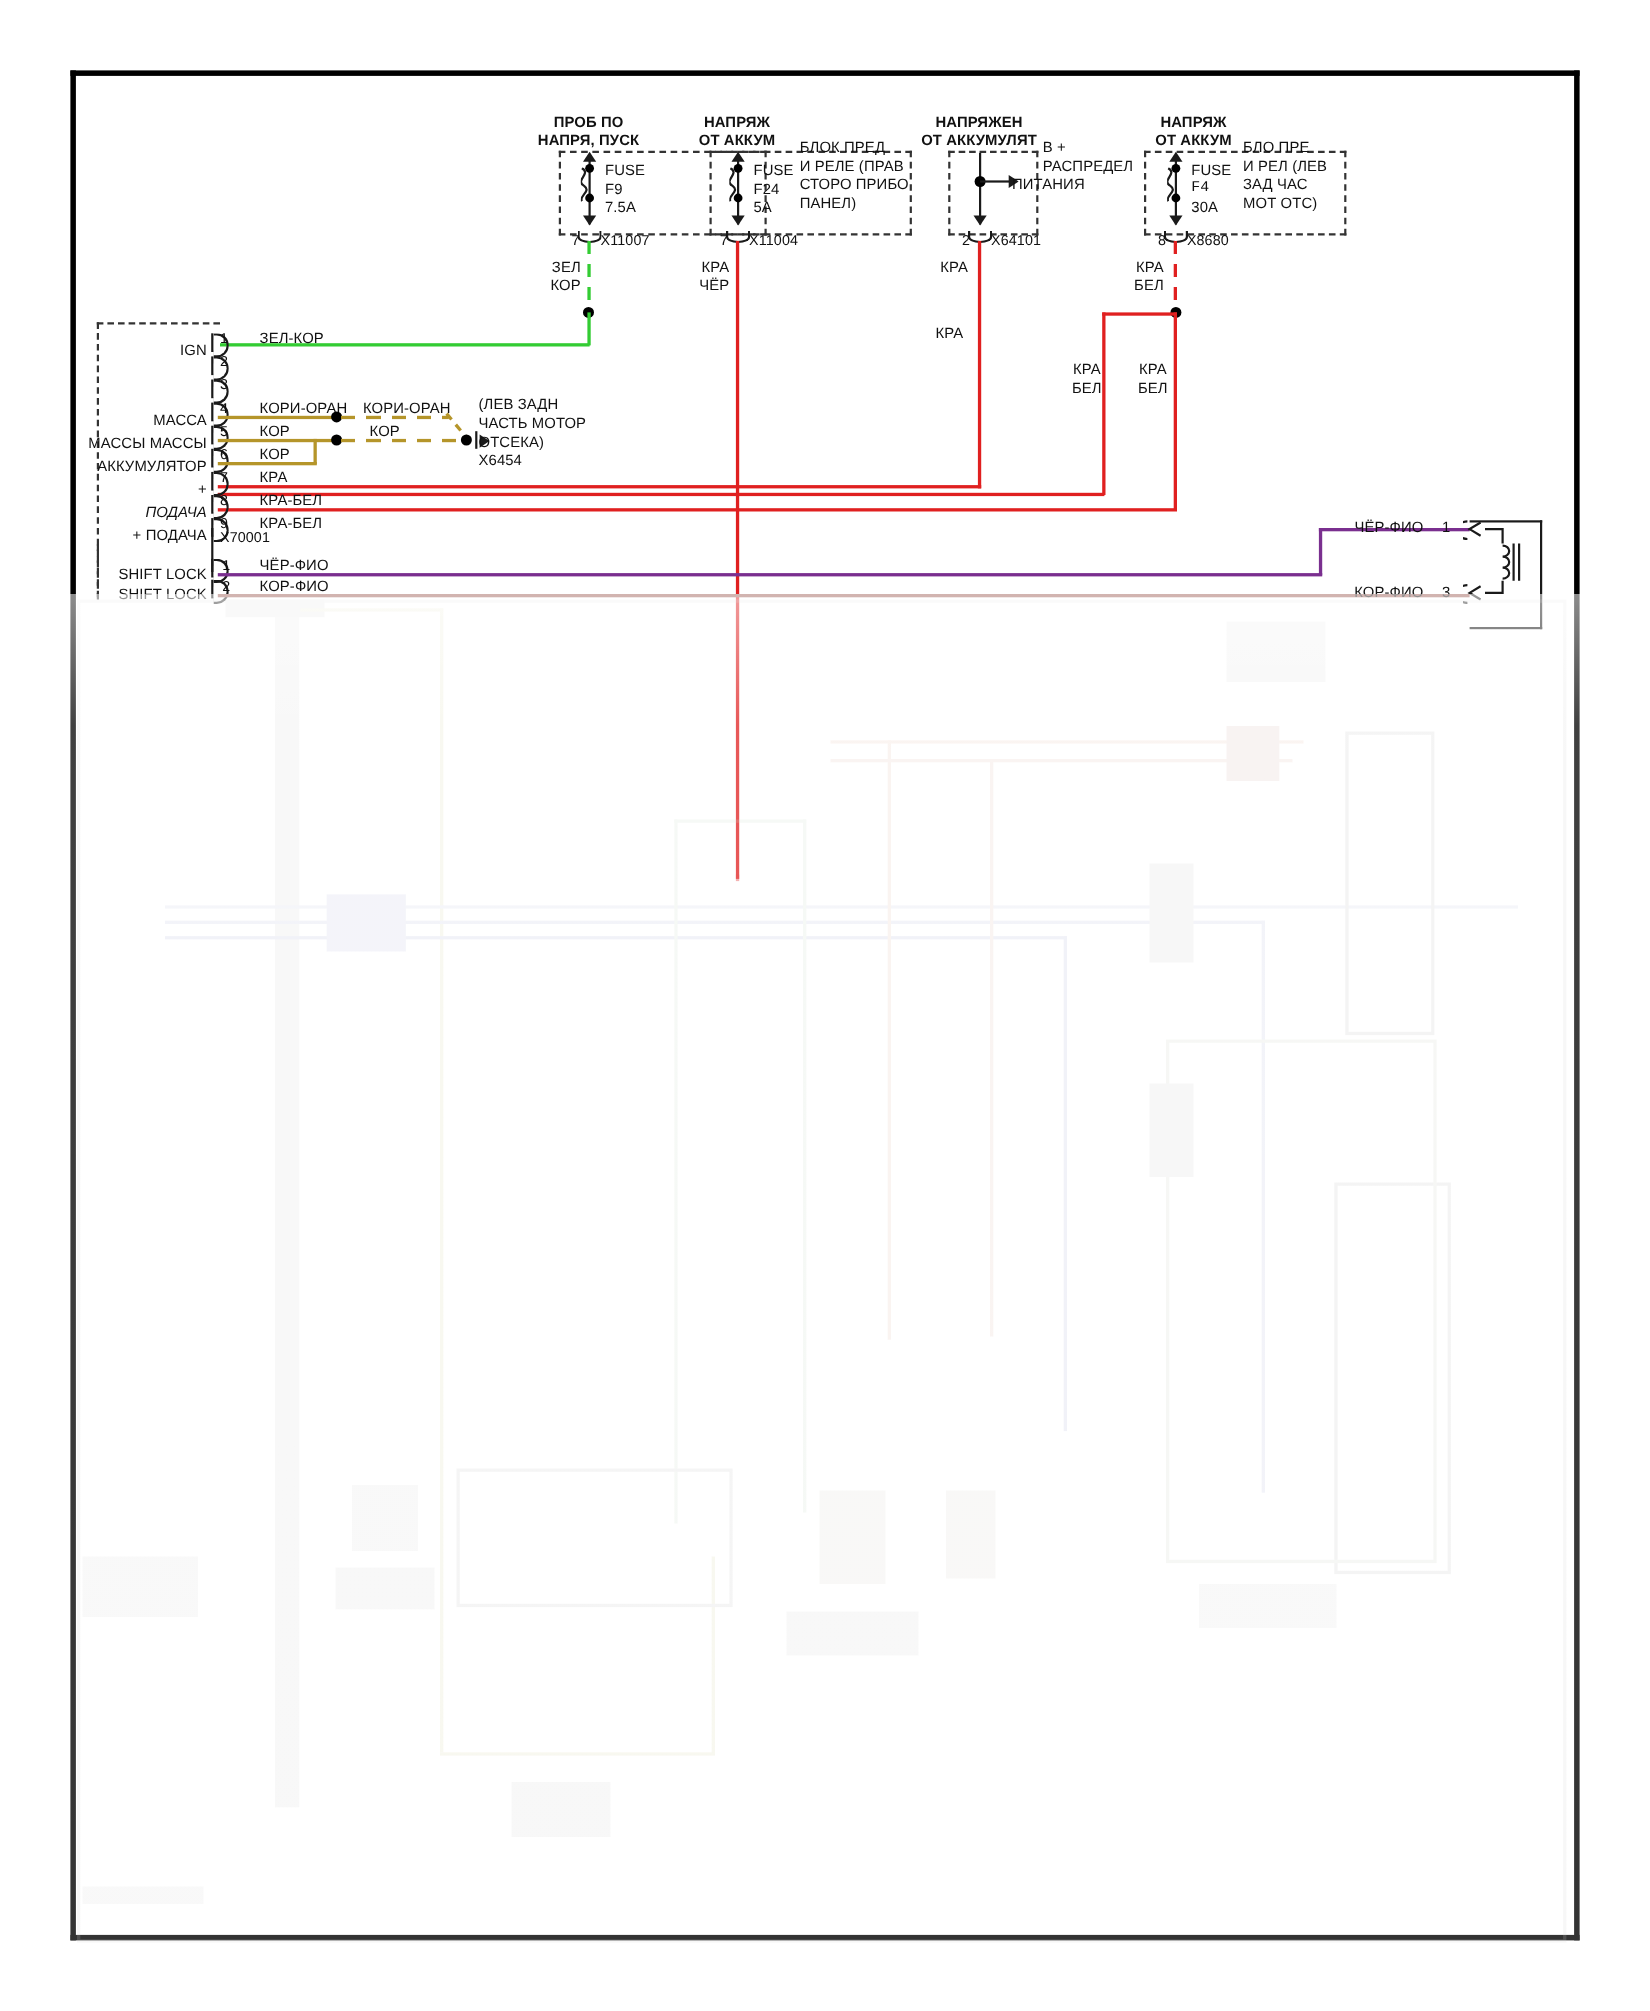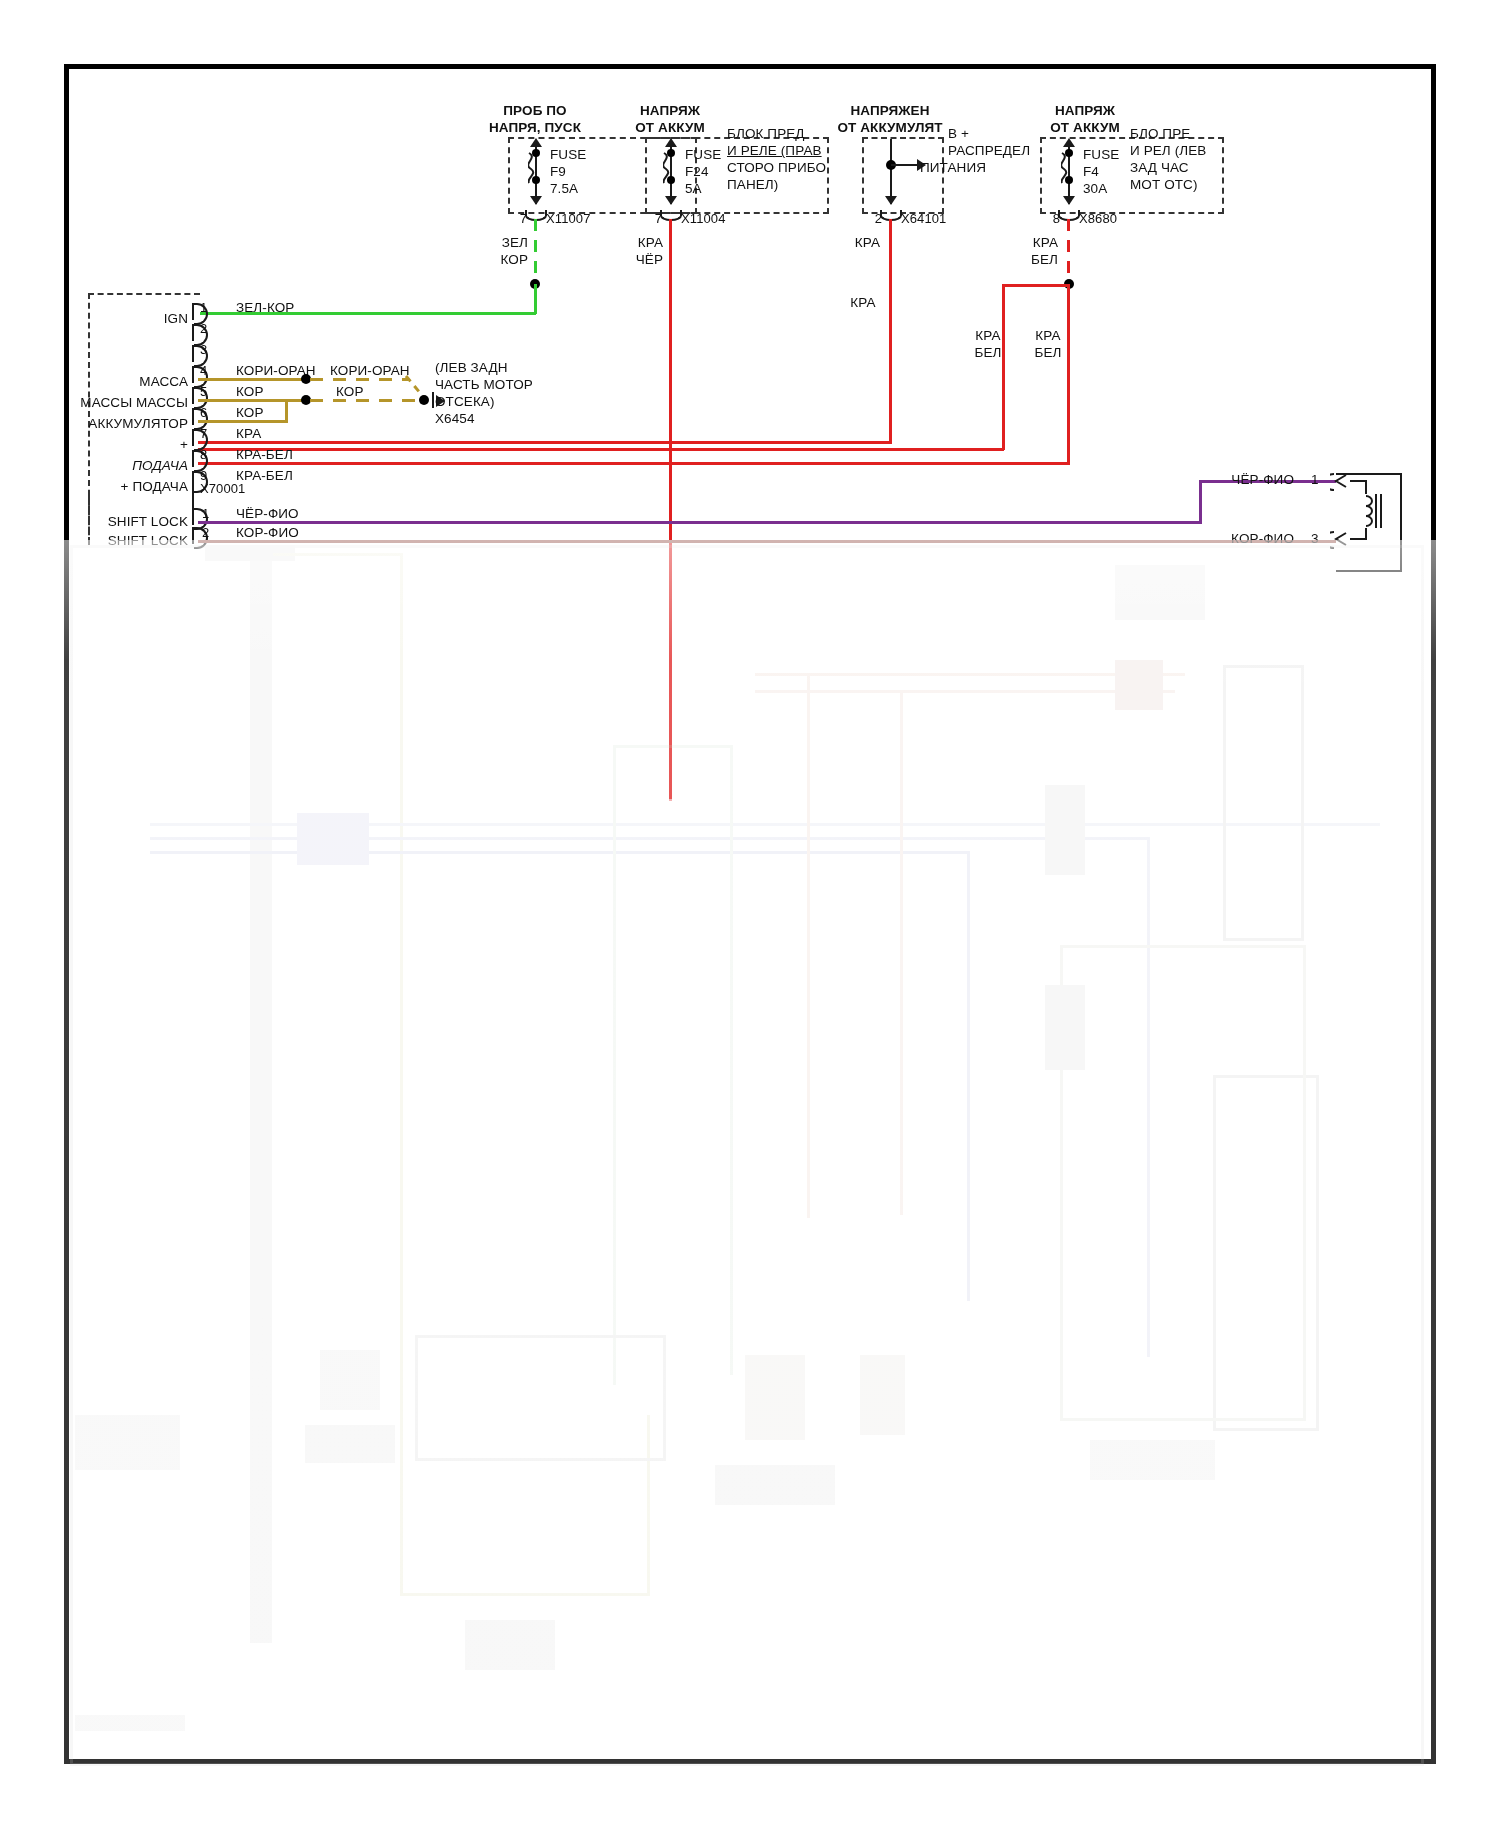--- a/index.html
+++ b/index.html
@@ -121,21 +121,21 @@
   <div class="lbl" style="left:685px;top:181px;">5A</div>
   <div class="halfround" style="left:671px;top:210px;"></div>
   <div class="lbl r pin" style="left:662px;top:211px;">7</div>
   <div class="lbl pin" style="left:681px;top:211px;">X11004</div>
   <div class="lbl r" style="left:663px;top:235px;">КРА</div>
   <div class="lbl r" style="left:663px;top:252px;">ЧЁР</div>
   <div class="wire-v c-red" style="left:669px;top:219px;height:580px;"></div>
   <div class="wire-v c-red" style="left:669px;top:795px;height:6px;opacity:.45;"></div>
 
   <div class="lbl" style="left:727px;top:126px;">БЛОК ПРЕД</div>
-  <div class="lbl" style="left:727px;top:143px;text-decoration:underline;">И РЕЛЕ (ПРАВ</div>
+  <div class="lbl" style="left:727px;top:143px;">И РЕЛЕ (ПРАВ</div>
   <div class="lbl" style="left:727px;top:160px;text-align:center;">СТОРО ПРИБО</div>
   <div class="lbl" style="left:727px;top:177px;">ПАНЕЛ)</div>
 
   <div class="lbl c" style="left:890px;top:103px;font-weight:bold;">НАПРЯЖЕН</div>
   <div class="lbl c" style="left:890px;top:120px;font-weight:bold;">ОТ АККУМУЛЯТ</div>
   <div class="dashbox" style="left:862px;top:137px;width:78px;height:73px;"></div>
   <div class="vline" style="left:890px;top:139px;height:65px;"></div>
   <div class="arrow-dn" style="left:891px;top:196px;"></div>
   <div class="dot" style="left:891px;top:165px;"></div>
   <div class="hline" style="left:891px;top:164px;width:28px;"></div>
@@ -156,21 +156,21 @@
   <div class="dashbox" style="left:1040px;top:137px;width:180px;height:73px;"></div>
   <div class="vline" style="left:1068px;top:146px;height:58px;"></div>
   <div class="arrow-up" style="left:1069px;top:138px;"></div>
   <div class="arrow-dn" style="left:1069px;top:196px;"></div>
   <div class="dot" style="left:1069px;top:153px;width:8px;height:8px;"></div>
   <div class="dot" style="left:1069px;top:180px;width:8px;height:8px;"></div>
   <svg class="squig" style="left:1069px;top:152px;" width="16" height="32">
     <path d="M1,1 C10,6 -6,12 3,17 C10,22 -2,26 1,31" stroke="#1a1a1a" stroke-width="2" fill="none"></path>
   </svg>
   <div class="lbl" style="left:1083px;top:147px;">FUSE</div>
-  <div class="lbl" style="left:1083px;top:164px;">F4</div>
+  <div class="lbl" style="left:1083px;top:164px;font-family:Liberation Mono, monospace;">F4</div>
   <div class="lbl" style="left:1083px;top:181px;">30A</div>
   <div class="halfround" style="left:1069px;top:210px;"></div>
   <div class="lbl r pin" style="left:1060px;top:211px;">8</div>
   <div class="lbl pin" style="left:1079px;top:211px;">X8680</div>
   <div class="lbl r" style="left:1058px;top:235px;">КРА</div>
   <div class="lbl r" style="left:1058px;top:252px;">БЕЛ</div>
 
   <div class="lbl" style="left:1130px;top:126px;">БЛО ПРЕ</div>
   <div class="lbl" style="left:1130px;top:143px;">И РЕЛ (ЛЕВ</div>
   <div class="lbl" style="left:1130px;top:160px;">ЗАД ЧАС</div>

